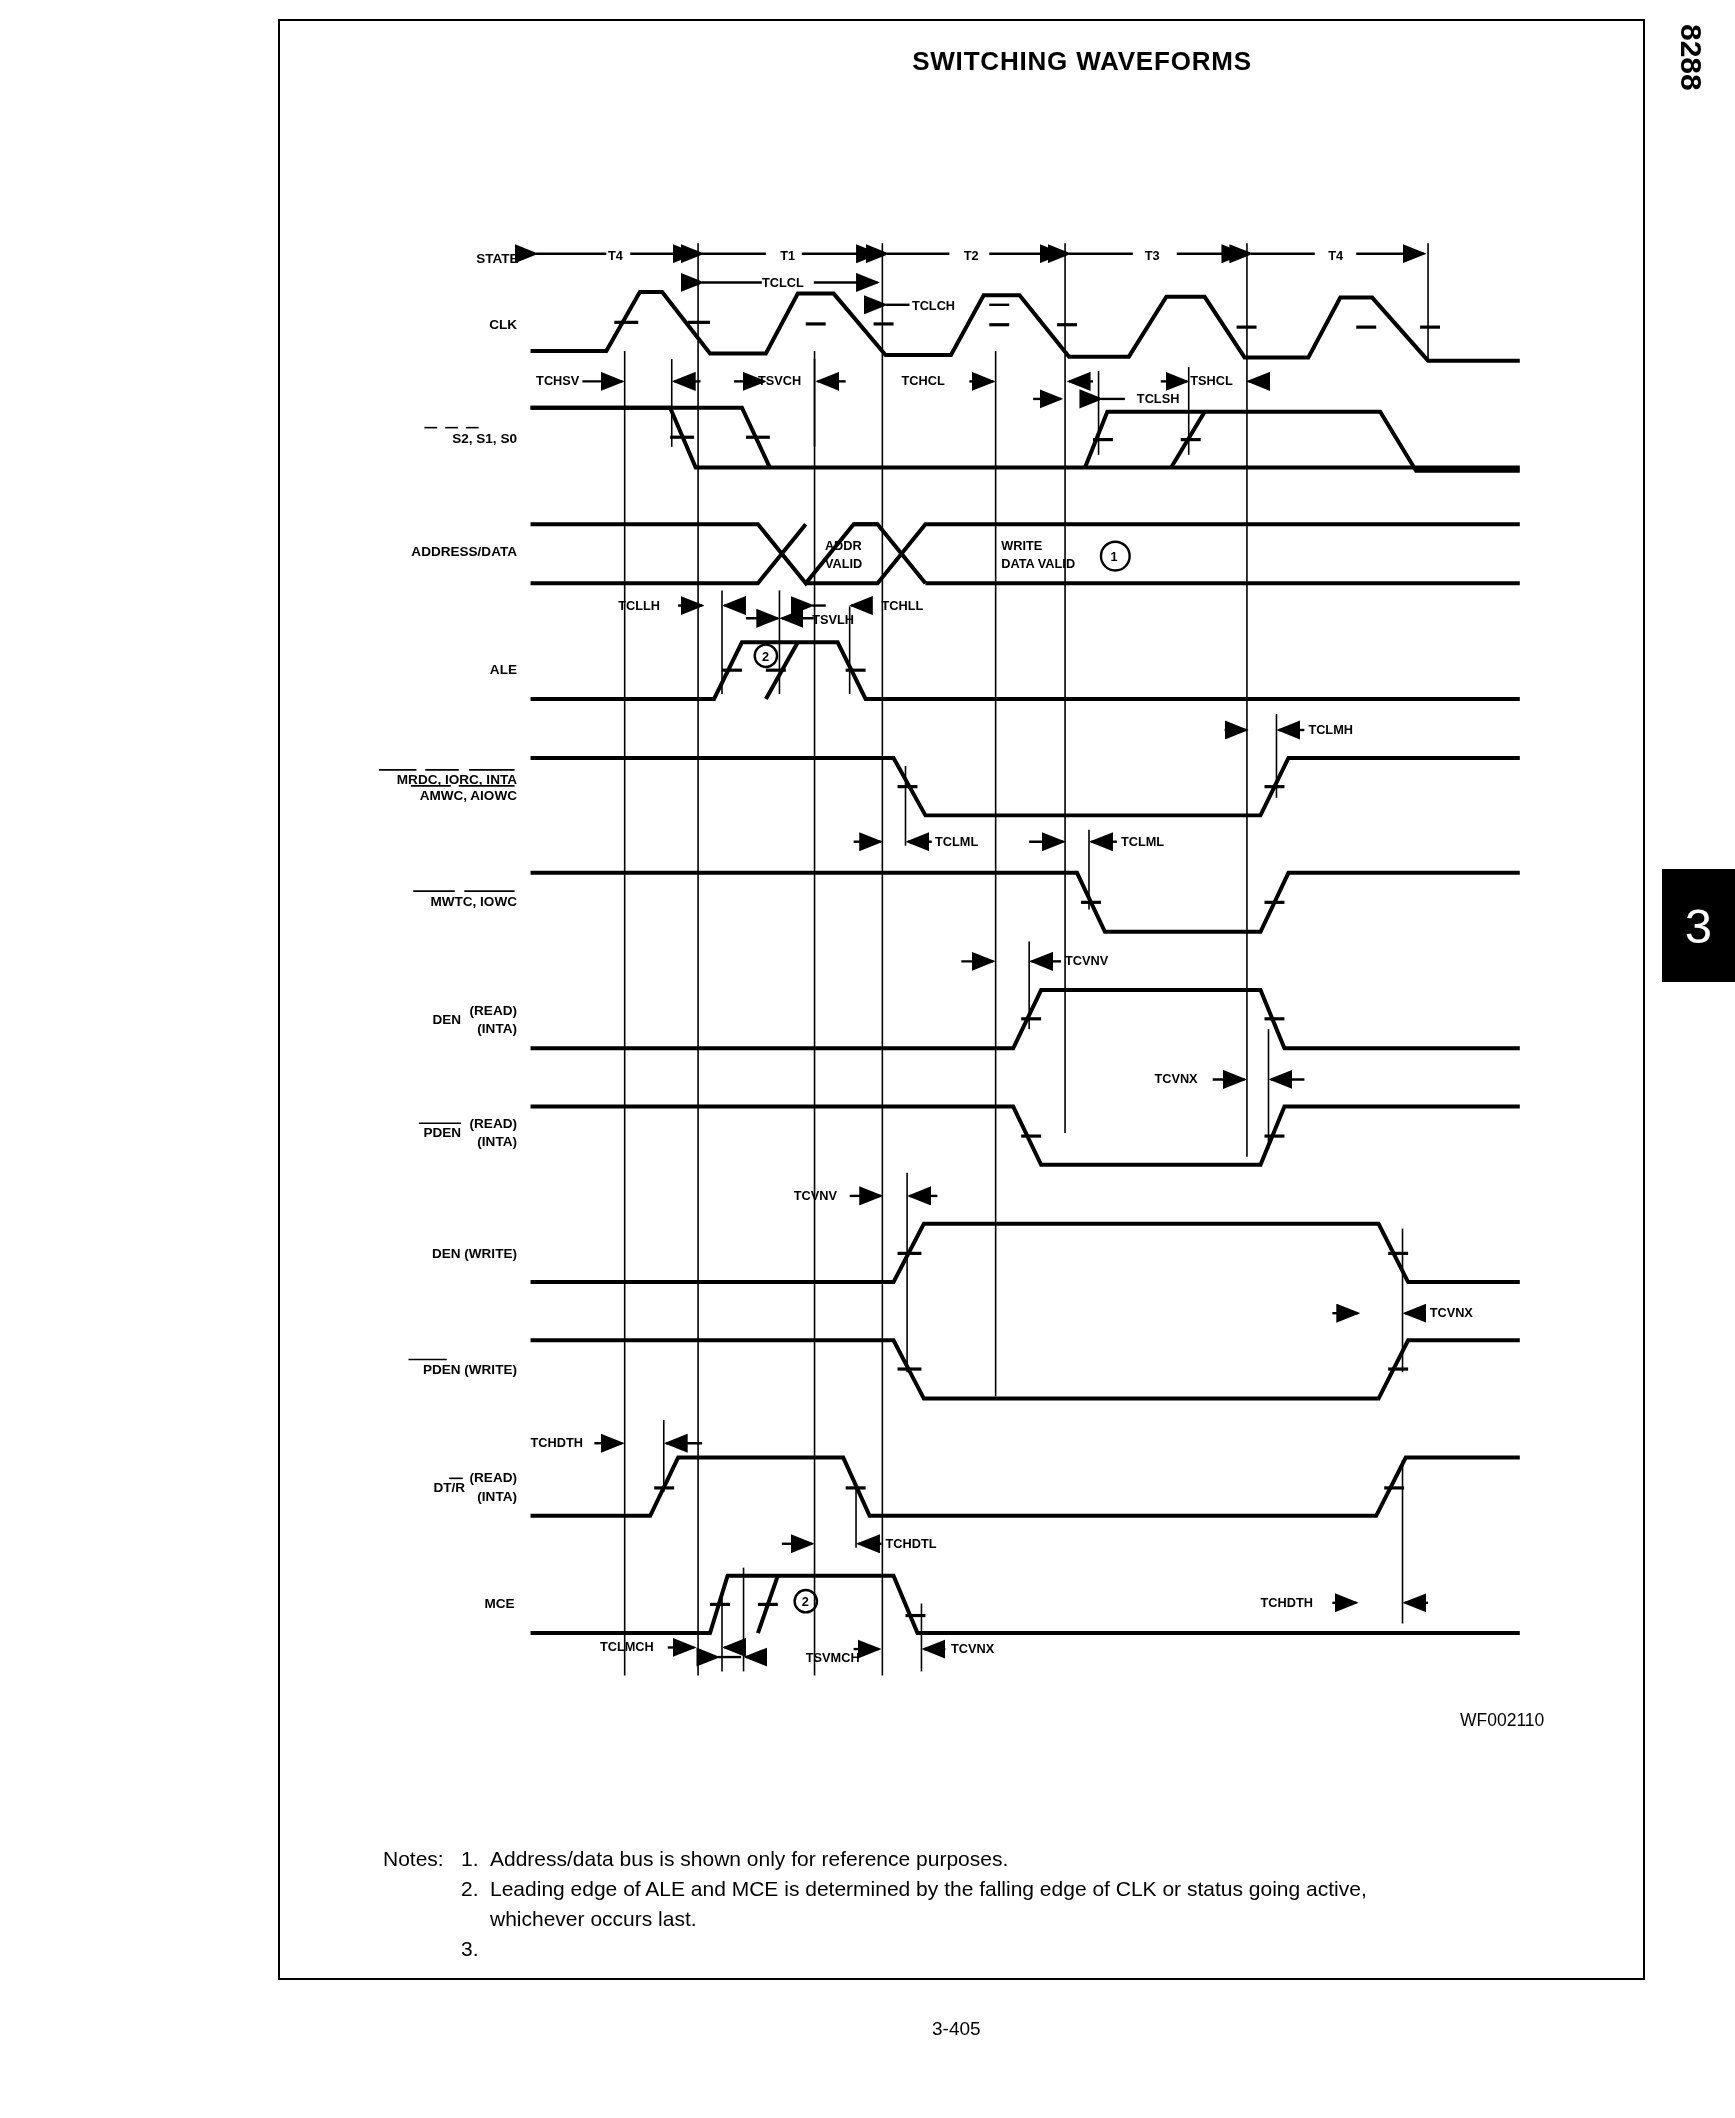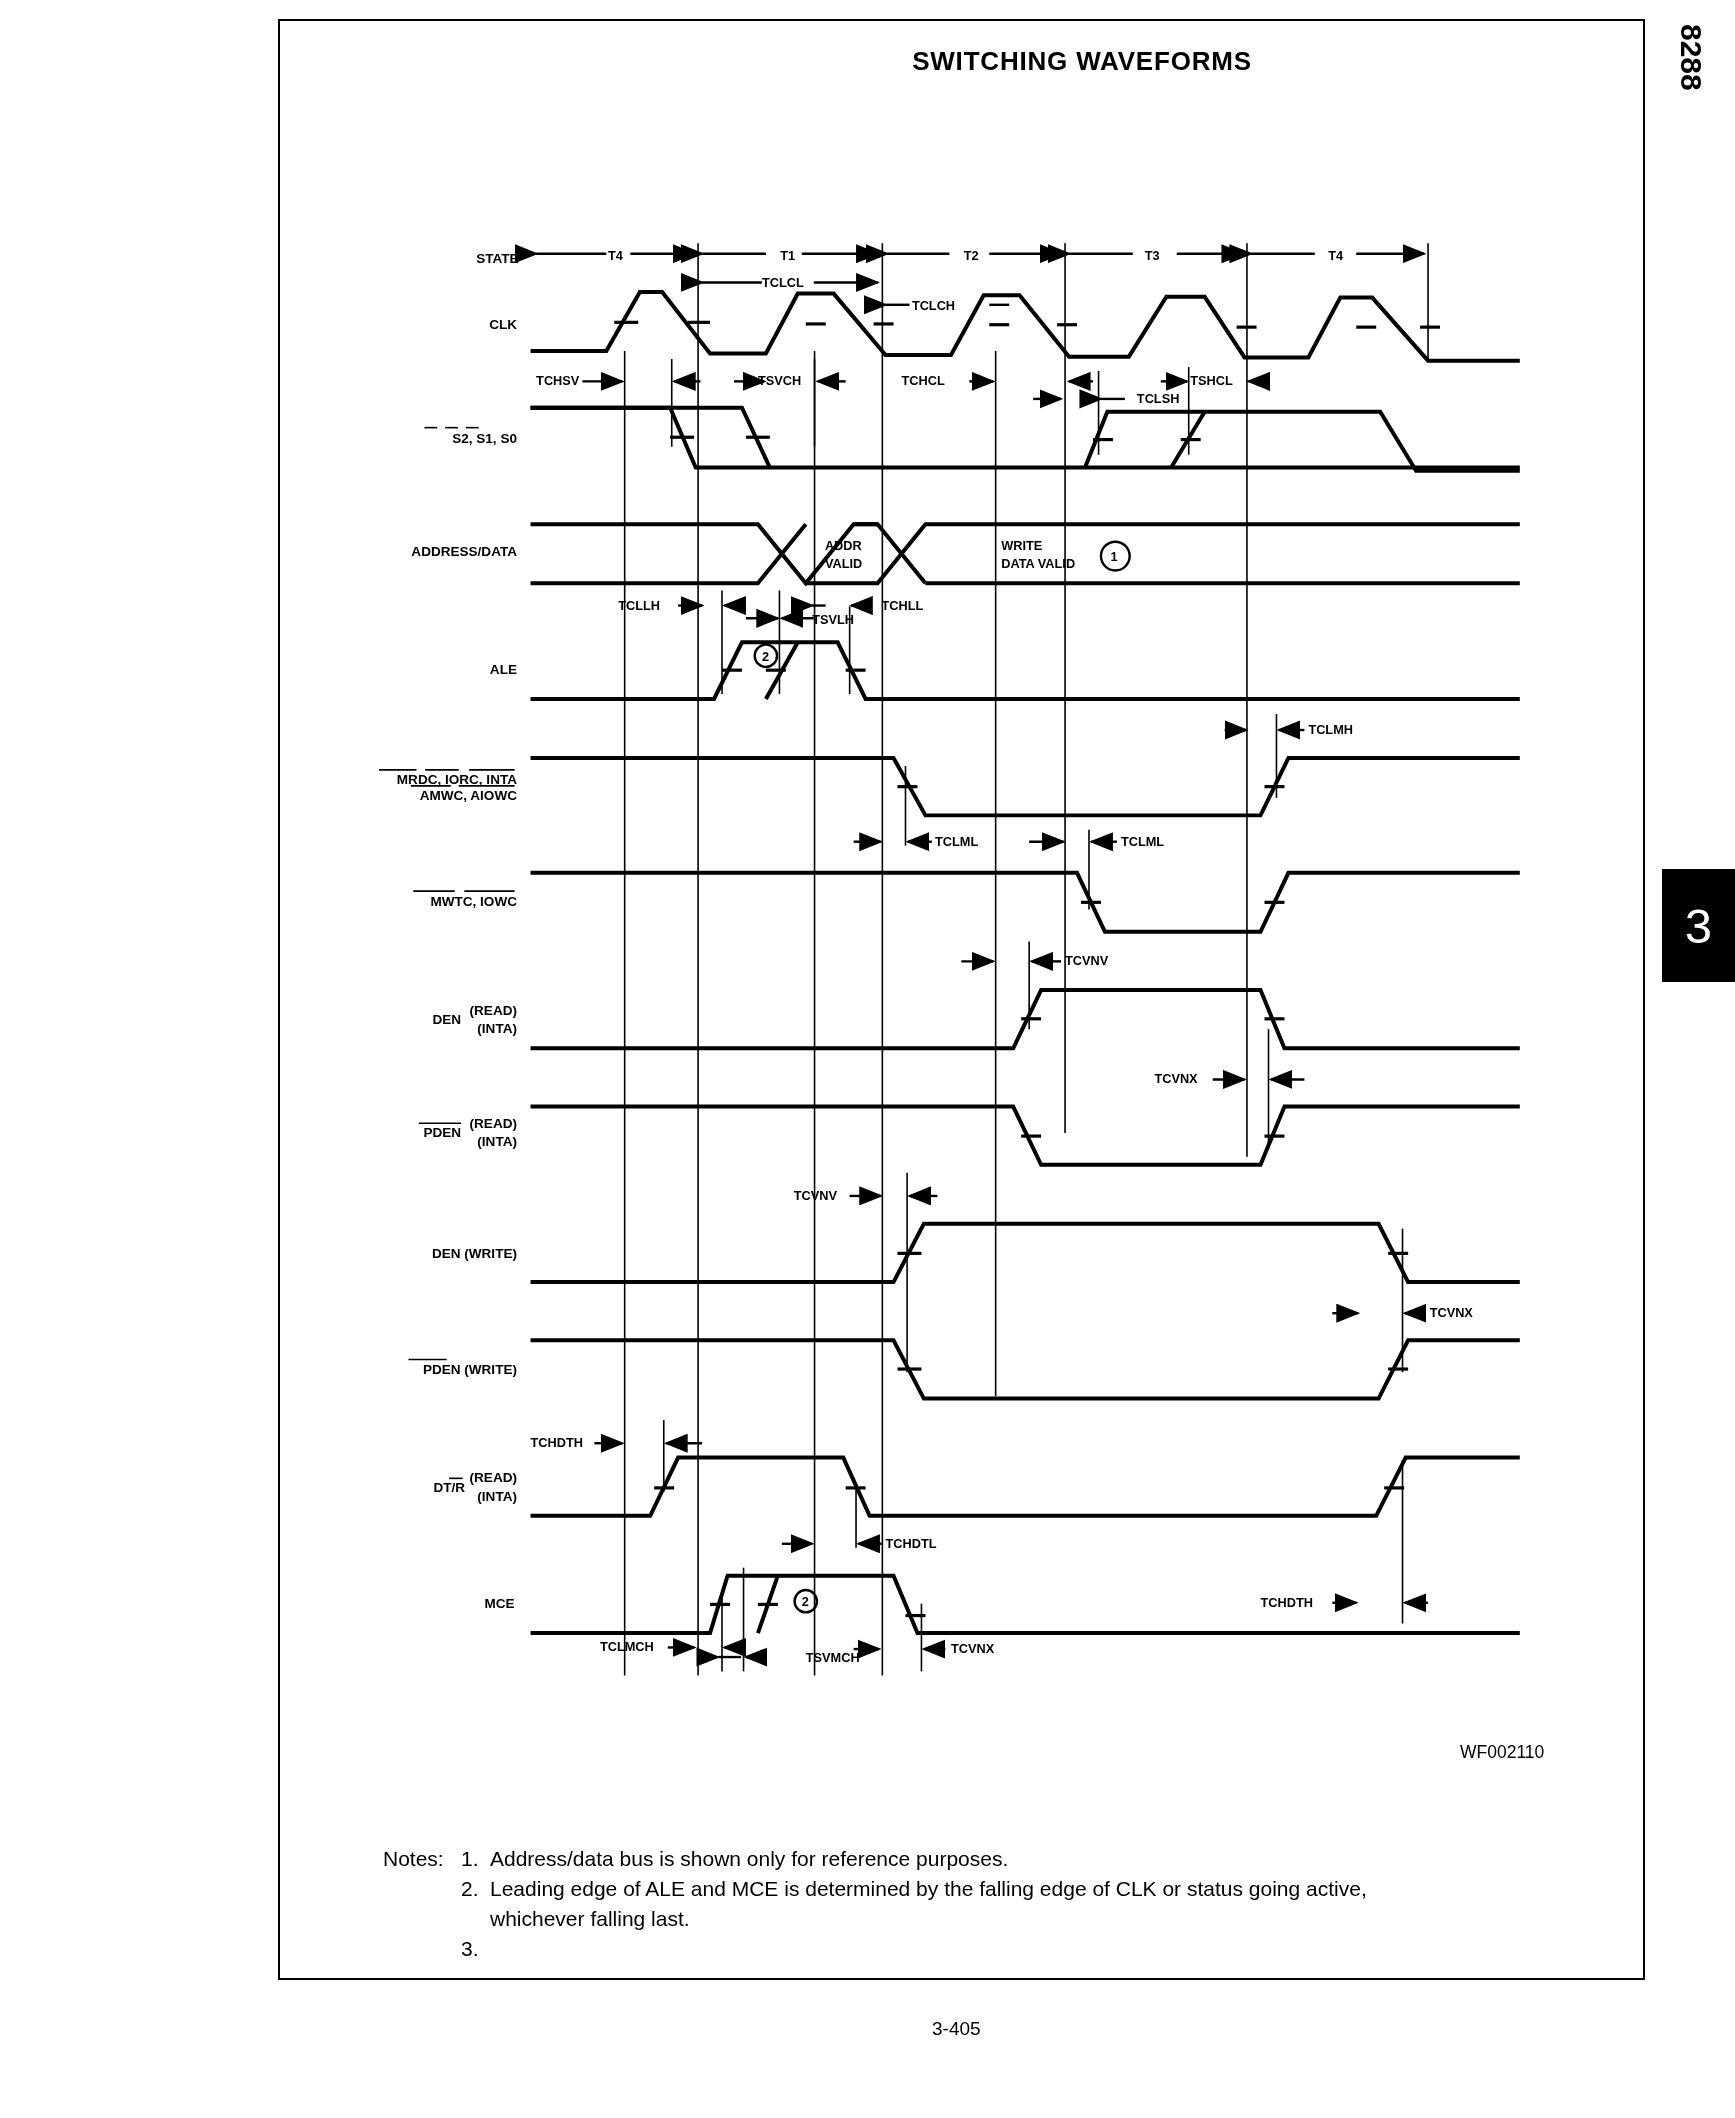--- a/index.html
+++ b/index.html
@@ -5,21 +5,21 @@
   html,body{margin:0;padding:0;background:#fff;}
   body{width:1736px;height:2119px;position:relative;overflow:hidden;font-family:"Liberation Sans",sans-serif;color:#000;}
   #frame{position:absolute;left:278px;top:19px;width:1367px;height:1961px;border:2.4px solid #000;box-sizing:border-box;}
   #title{position:absolute;left:278px;top:46px;width:1608px;text-align:center;font-weight:bold;font-size:26px;letter-spacing:0.8px;}
   #side-code{position:absolute;left:1667px;top:24px;width:48px;height:88px;}
   #side-code span{display:block;transform:rotate(90deg);transform-origin:left top;position:absolute;left:41px;top:0;font-weight:bold;font-size:30px;white-space:nowrap;}
   #tab{position:absolute;left:1662px;top:869px;width:73px;height:113px;background:#000;color:#fff;font-size:49px;display:flex;align-items:center;justify-content:center;}
   #diagram{position:absolute;left:0;top:0;}
   .sig-label{font-family:"Liberation Sans",sans-serif;font-weight:bold;font-size:17px;}
   .t-label{font-family:"Liberation Sans",sans-serif;font-weight:bold;font-size:16px;}
-  #figcode{position:absolute;left:1460px;top:1710px;font-size:17.5px;margin-top:32px;}
+  #figcode{position:absolute;left:1460px;top:1710px;font-size:17.5px;}
   #notes{position:absolute;left:375px;top:1844px;font-size:21px;line-height:30px;margin-left:8px;}
   #notes .row{display:flex;}
   #notes .lead{width:78px;}
   #notes .num{width:29px;}
   #notes .indent{width:78px;}
   #page-num{position:absolute;left:932px;top:2018px;font-size:19px;}
 </style>
 </head>
 <body>
 
@@ -304,21 +304,21 @@
       <span>Address/data bus is shown only for reference purposes.</span>
     </div>
   <div class="row">
       <span class="indent"></span>
       <span class="num">2.</span>
       <span>Leading edge of ALE and MCE is determined by the falling edge of CLK or status going active,</span>
     </div>
   <div class="row">
       <span class="indent"></span>
       <span class="num"></span>
-      <span>whichever falling last.</span>
+      <span>whichever occurs last.</span>
     </div>
   <div class="row">
       <span class="indent"></span>
       <span class="num">3.</span>
     </div>
 </div>
 
 <div id="page-num">3-405</div>
 
 

